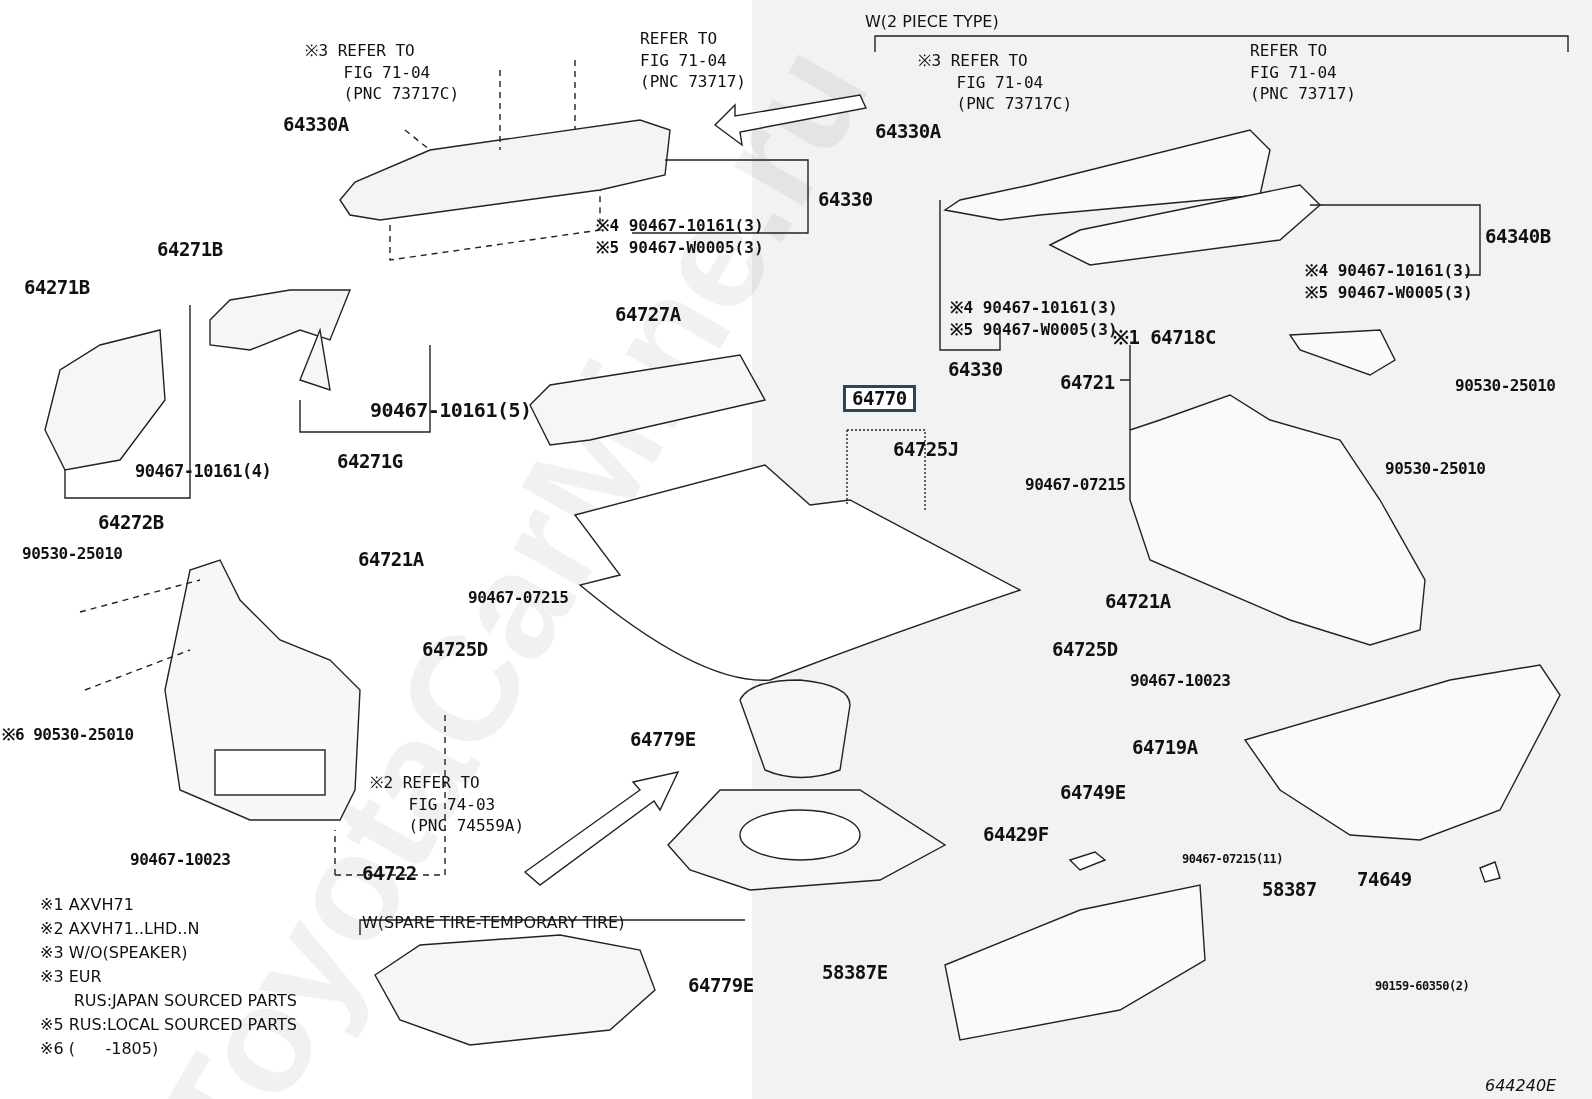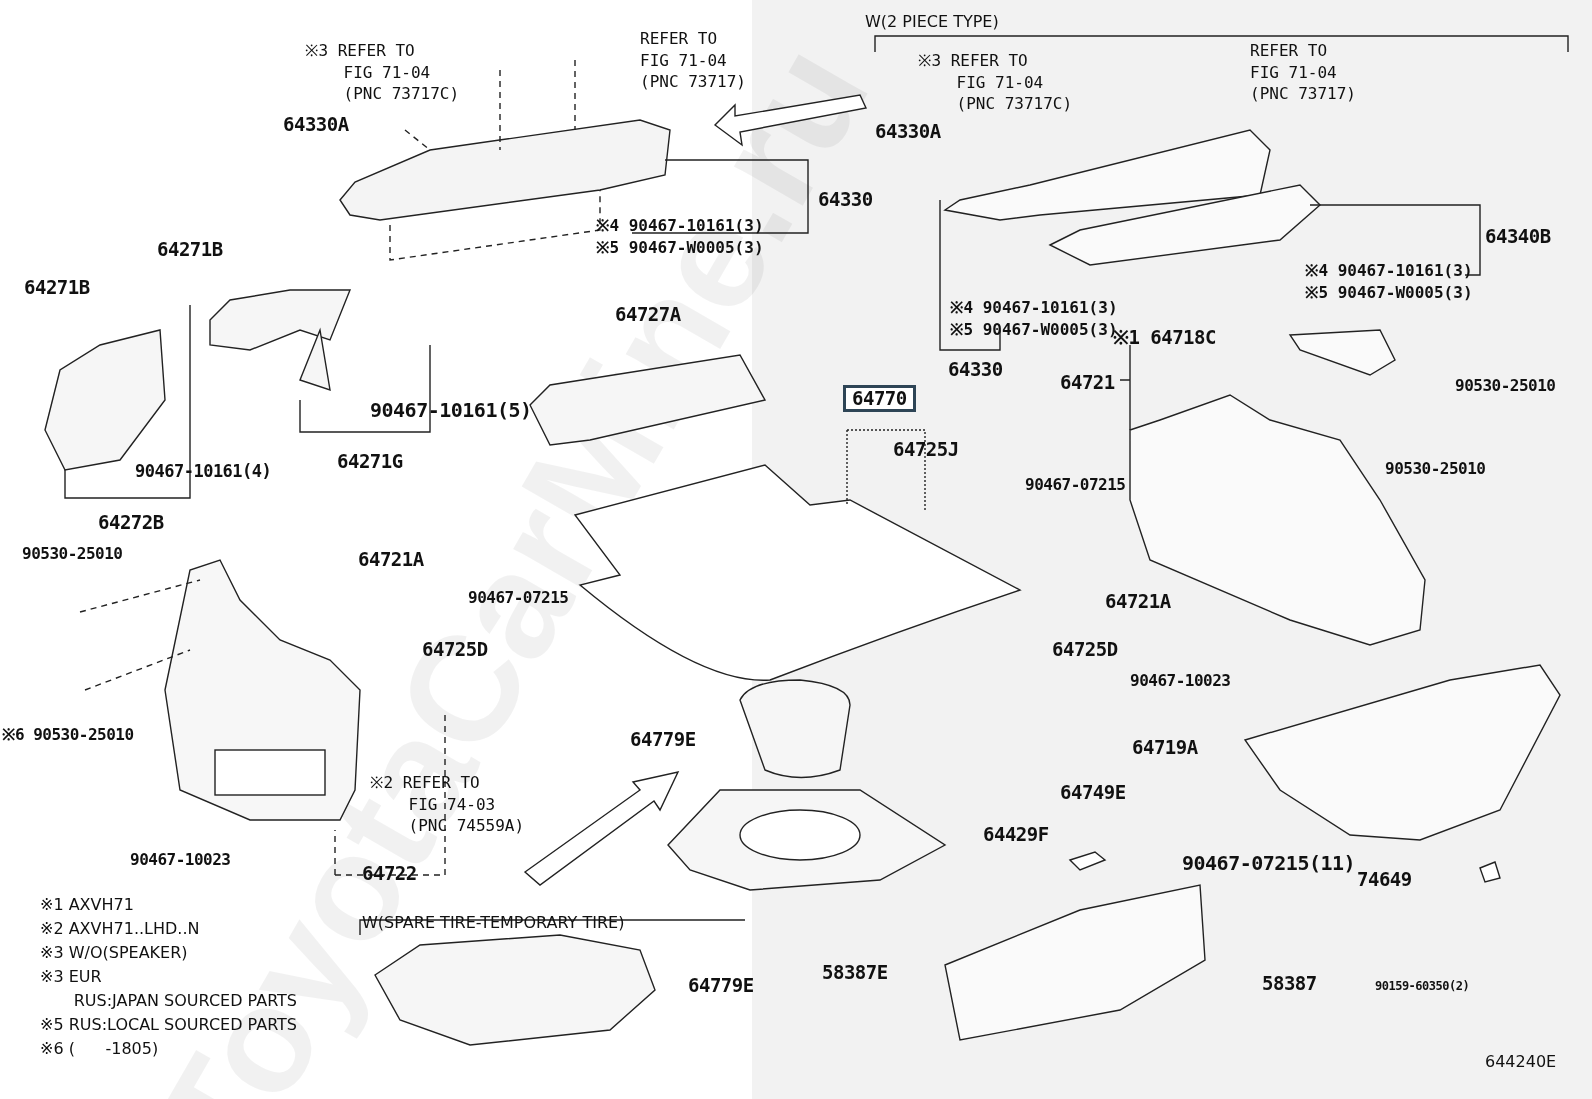--- a/index.html
+++ b/index.html
@@ -127,18 +127,18 @@
 <div class="lbl" style="left:1113px;top:328px;">※1 64718C</div>
 <div class="lbl" style="left:1060px;top:373px;">64721</div>
 <div class="lbl" style="left:1455px;top:378px;font-size:16px;">90530-25010</div>
 <div class="lbl" style="left:1385px;top:461px;font-size:16px;">90530-25010</div>
 <div class="lbl" style="left:1025px;top:477px;font-size:16px;">90467-07215</div>
 <div class="lbl" style="left:1105px;top:592px;">64721A</div>
 <div class="lbl" style="left:1052px;top:640px;">64725D</div>
 <div class="lbl" style="left:1130px;top:673px;font-size:16px;">90467-10023</div>
 <div class="lbl" style="left:1132px;top:738px;">64719A</div>
 <div class="lbl" style="left:1060px;top:783px;">64749E</div>
-<div class="lbl" style="left:1182px;top:853px;font-size:20px;">90467-07215(11)</div>
+<div class="lbl" style="left:1182px;top:853px;font-size:12px;">90467-07215(11)</div>
 <div class="lbl" style="left:1357px;top:870px;">74649</div>
-<div class="lbl" style="left:1262px;top:974px;">58387</div>
+<div class="lbl" style="left:1262px;top:880px;">58387</div>
 <div class="lbl" style="left:822px;top:963px;">58387E</div>
 <div class="lbl" style="left:1375px;top:980px;font-size:12px;">90159-60350(2)</div>
-<div class="note" style="left:1485px;top:1050px;">644240E</div>
+<div class="note" style="left:1485px;top:1074px;font-style:italic;">644240E</div>
 
 </body></html>

